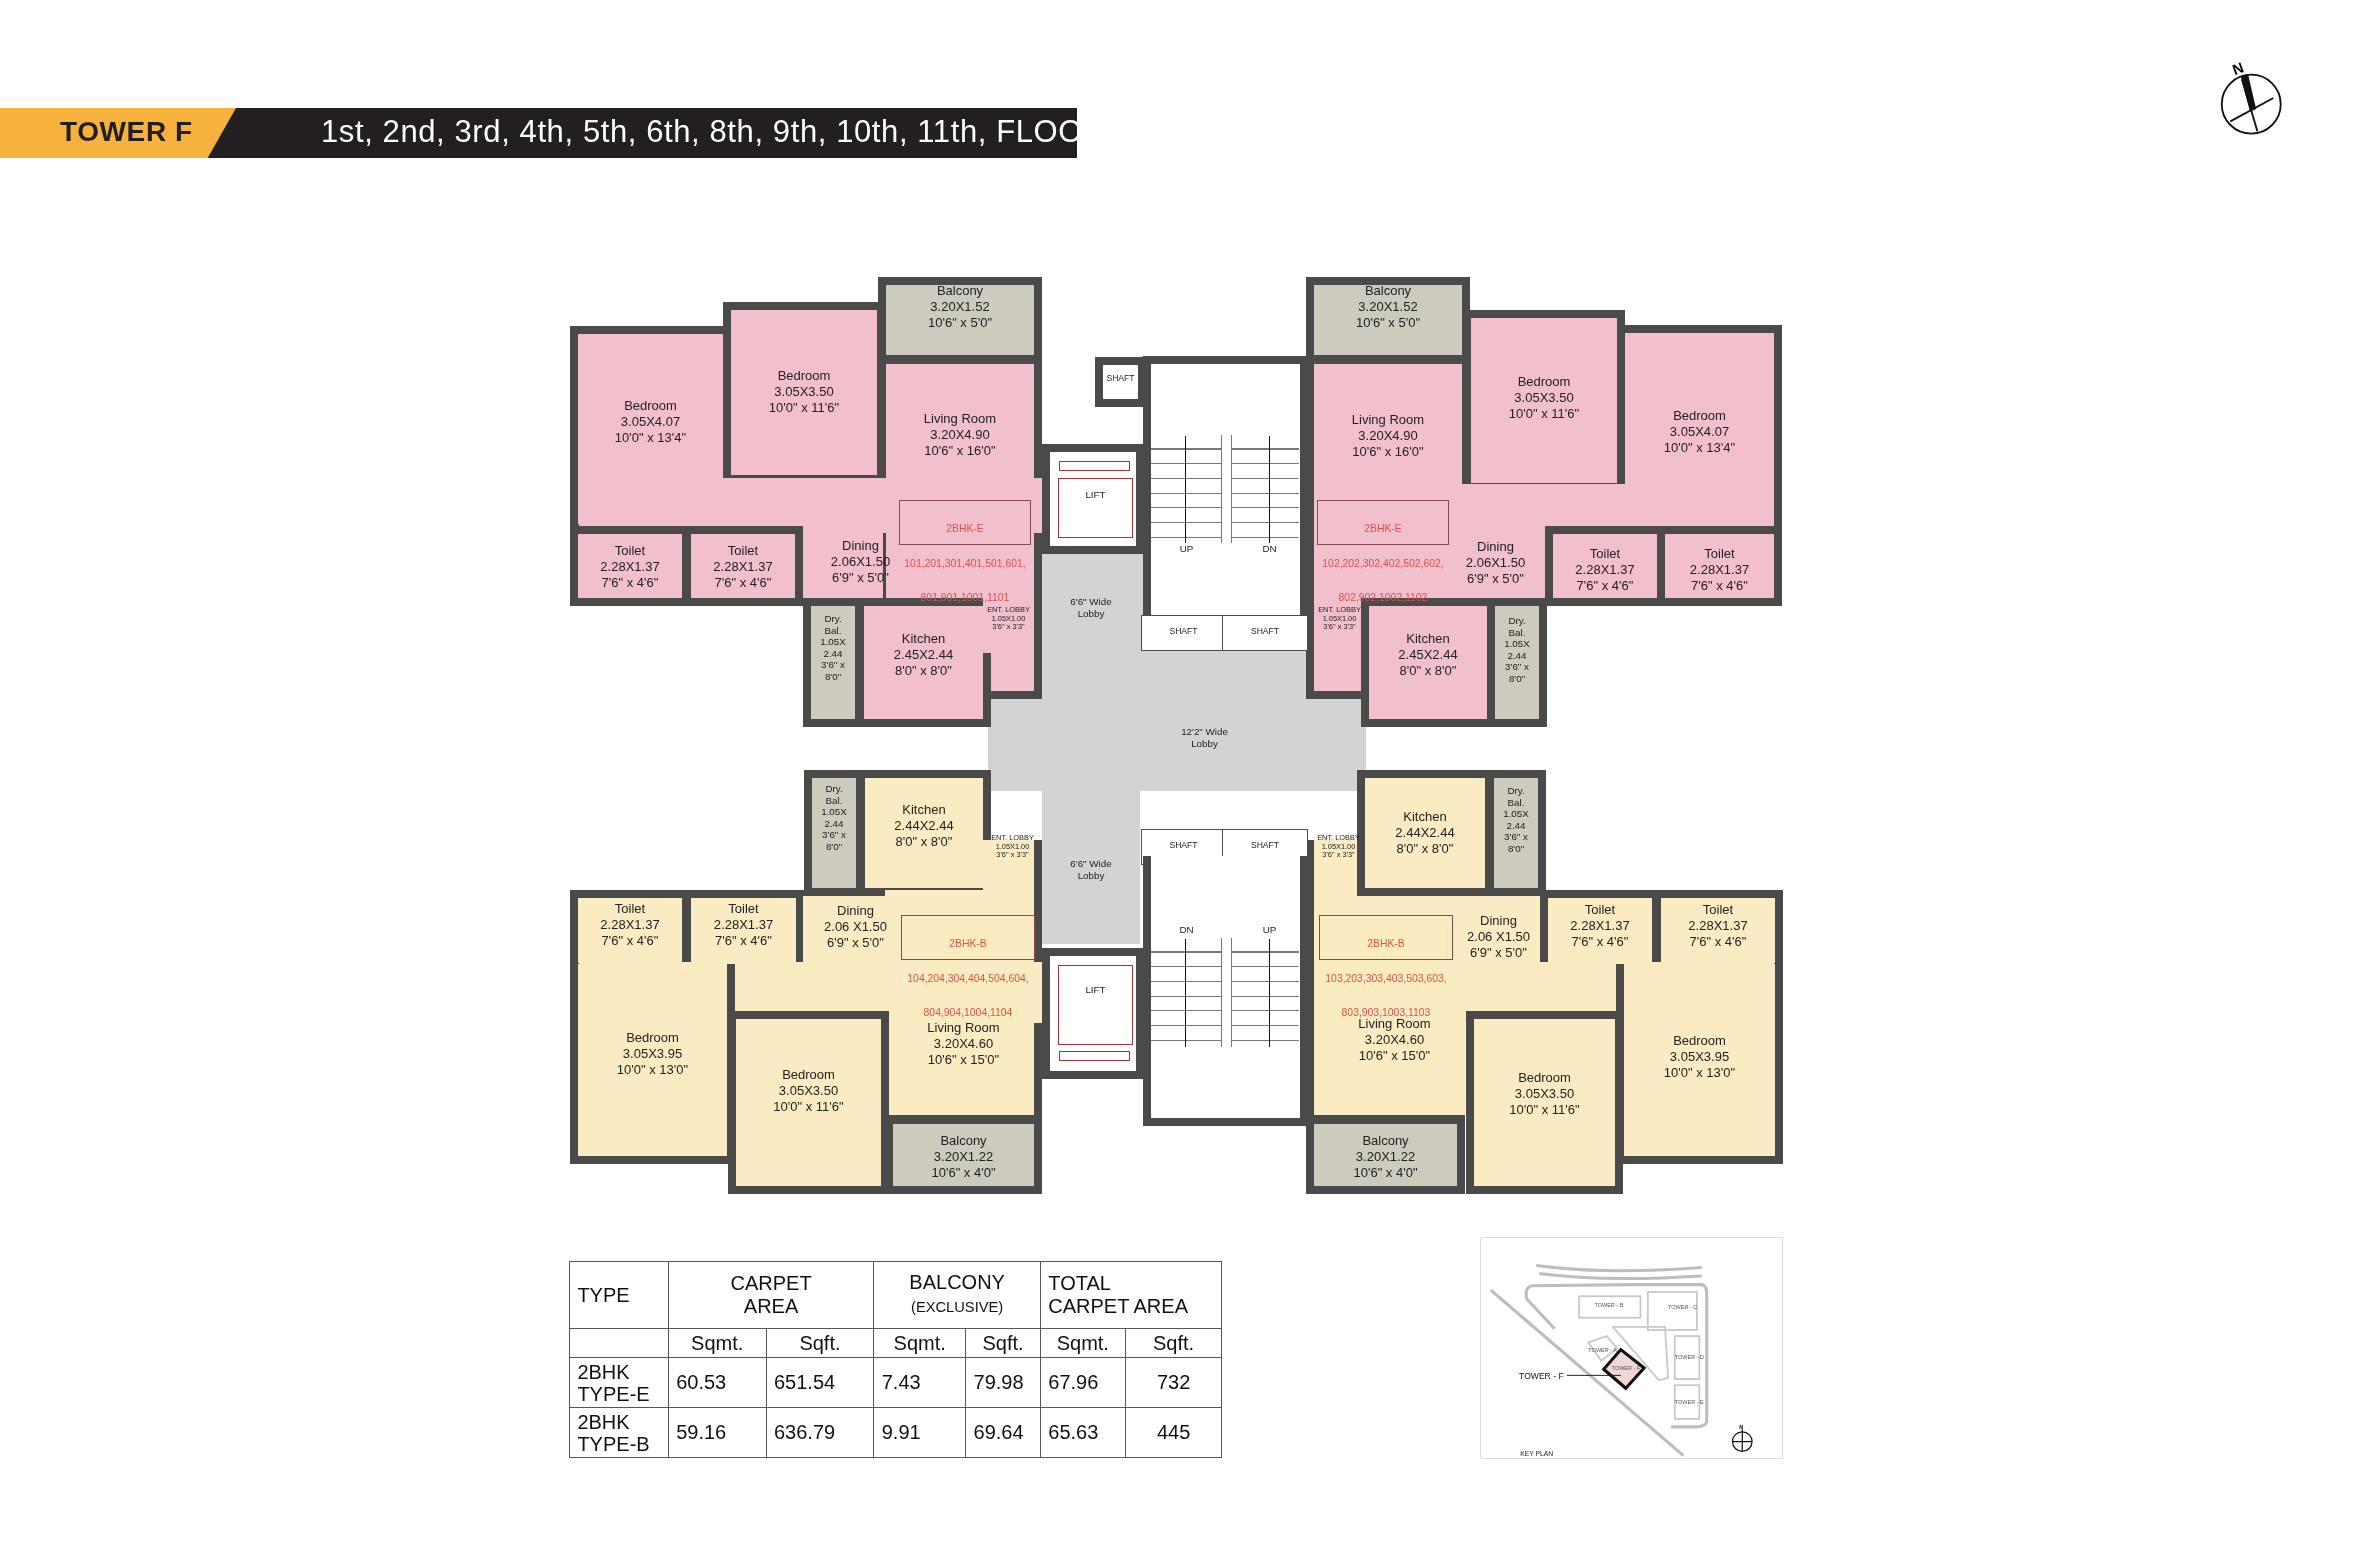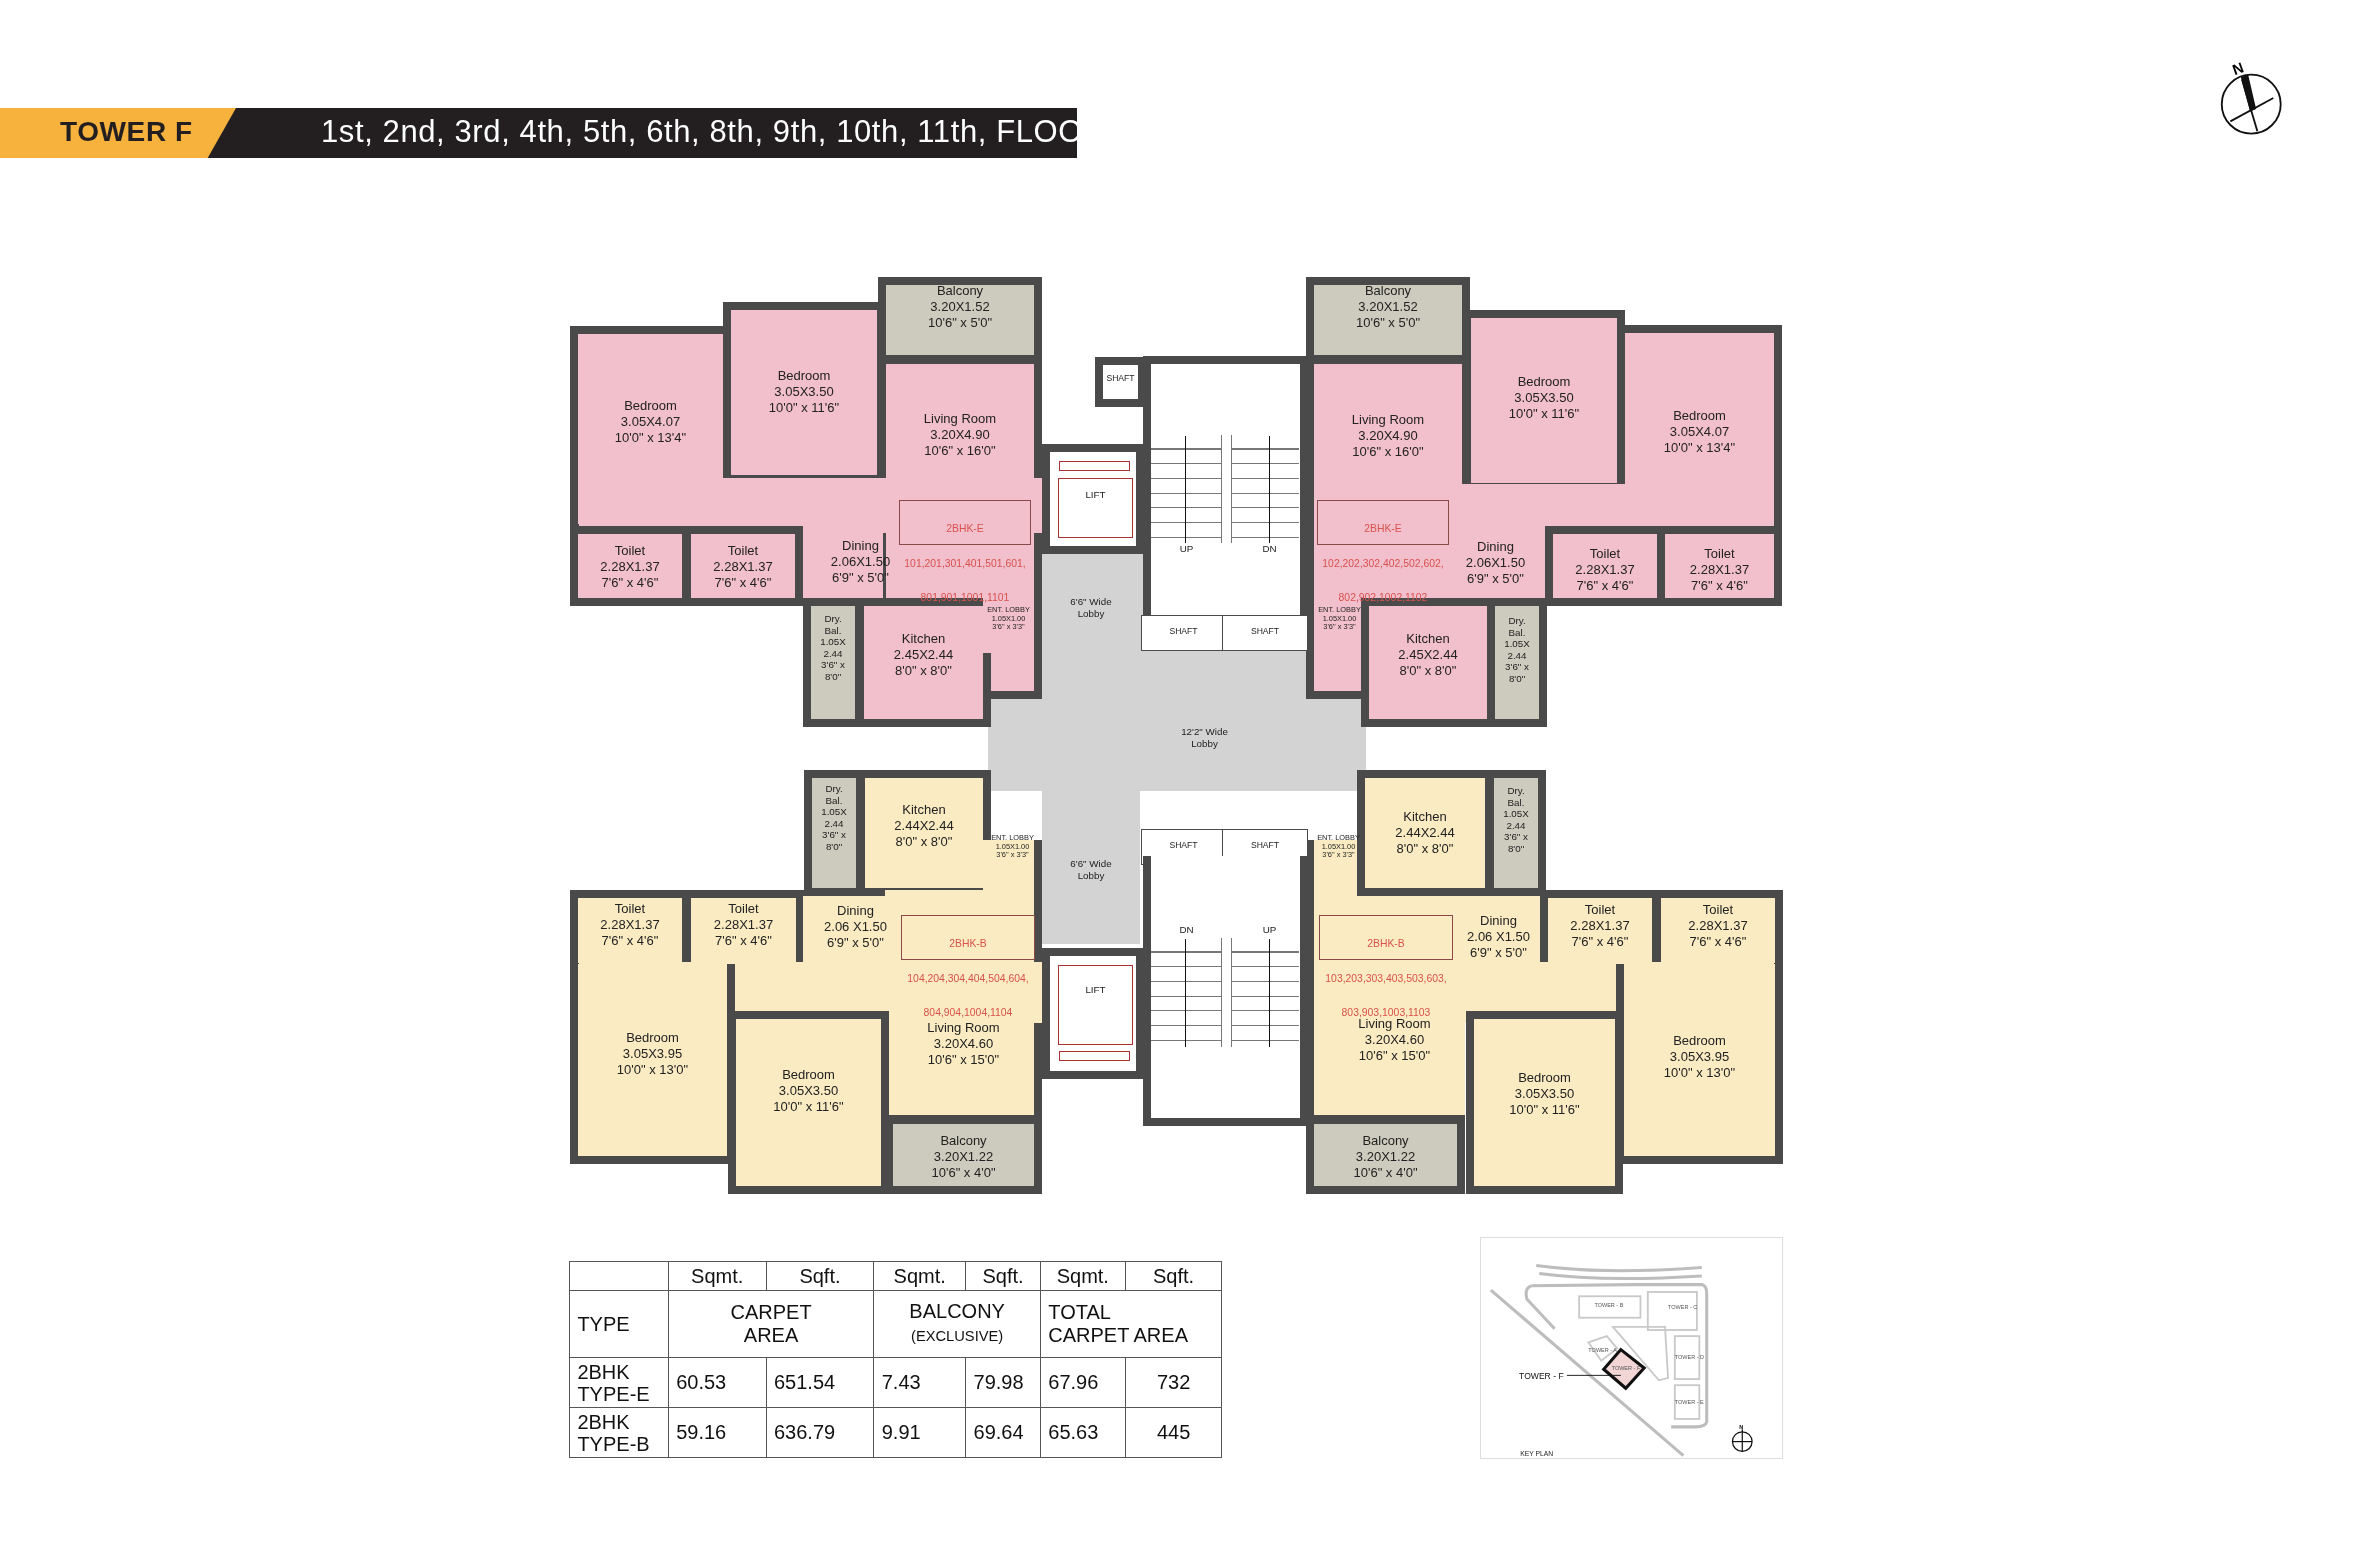--- a/index.html
+++ b/index.html
@@ -405,40 +405,40 @@
     <div class="abs room" style="left:1042px;top:948px;width:102px;height:131px;background:#fff;"></div>
     <div class="abs lift" style="left:1058px;top:965px;width:75px;height:80px;"></div>
     <div class="abs lbl sm" style="left:1058px;top:984px;width:75px;">LIFT</div>
     <div class="abs liftbar" style="left:1059px;top:1051px;width:71px;height:9.8px;"></div>
   </div>
 </div>
 
 <div class="abs" style="left:569px;top:1261px;">
   <table class="area">
     <tbody>
-        <tr style="height:29px;">
-      <td></td>
-      <td style="width:82px;text-align:center;">Sqmt.</td>
-      <td style="width:92px;text-align:center;">Sqft.</td>
-      <td style="width:76px;text-align:center;">Sqmt.</td>
-      <td style="width:59px;text-align:center;">Sqft.</td>
-      <td style="width:69px;text-align:center;">Sqmt.</td>
-      <td style="width:81px;text-align:center;">Sqft.</td>
-    </tr>
-    <tr style="height:67px;">
+        <tr style="height:67px;">
       <td style="width:83px;">TYPE</td>
       <td colspan="2" style="text-align:center;line-height:23px;">
         <span>CARPET</span><br><span>AREA</span>
       </td>
       <td colspan="2" style="text-align:center;line-height:23px;">
         <span>BALCONY</span><br><span style="font-size:14.7px;">(EXCLUSIVE)</span>
       </td>
       <td colspan="2" style="line-height:23px;">
         <span>TOTAL</span><br><span>CARPET AREA</span>
       </td>
+    </tr>
+    <tr style="height:29px;">
+      <td></td>
+      <td style="width:82px;text-align:center;">Sqmt.</td>
+      <td style="width:92px;text-align:center;">Sqft.</td>
+      <td style="width:76px;text-align:center;">Sqmt.</td>
+      <td style="width:59px;text-align:center;">Sqft.</td>
+      <td style="width:69px;text-align:center;">Sqmt.</td>
+      <td style="width:81px;text-align:center;">Sqft.</td>
     </tr>
     <tr style="height:50px;">
       <td style="line-height:22px;"><span>2BHK</span><br><span>TYPE-E</span></td>
       <td>60.53</td>
       <td>651.54</td>
       <td style="text-align:left;">7.43</td>
       <td>79.98</td>
       <td style="">67.96</td>
       <td style="text-align:center;">732</td>
     </tr>

